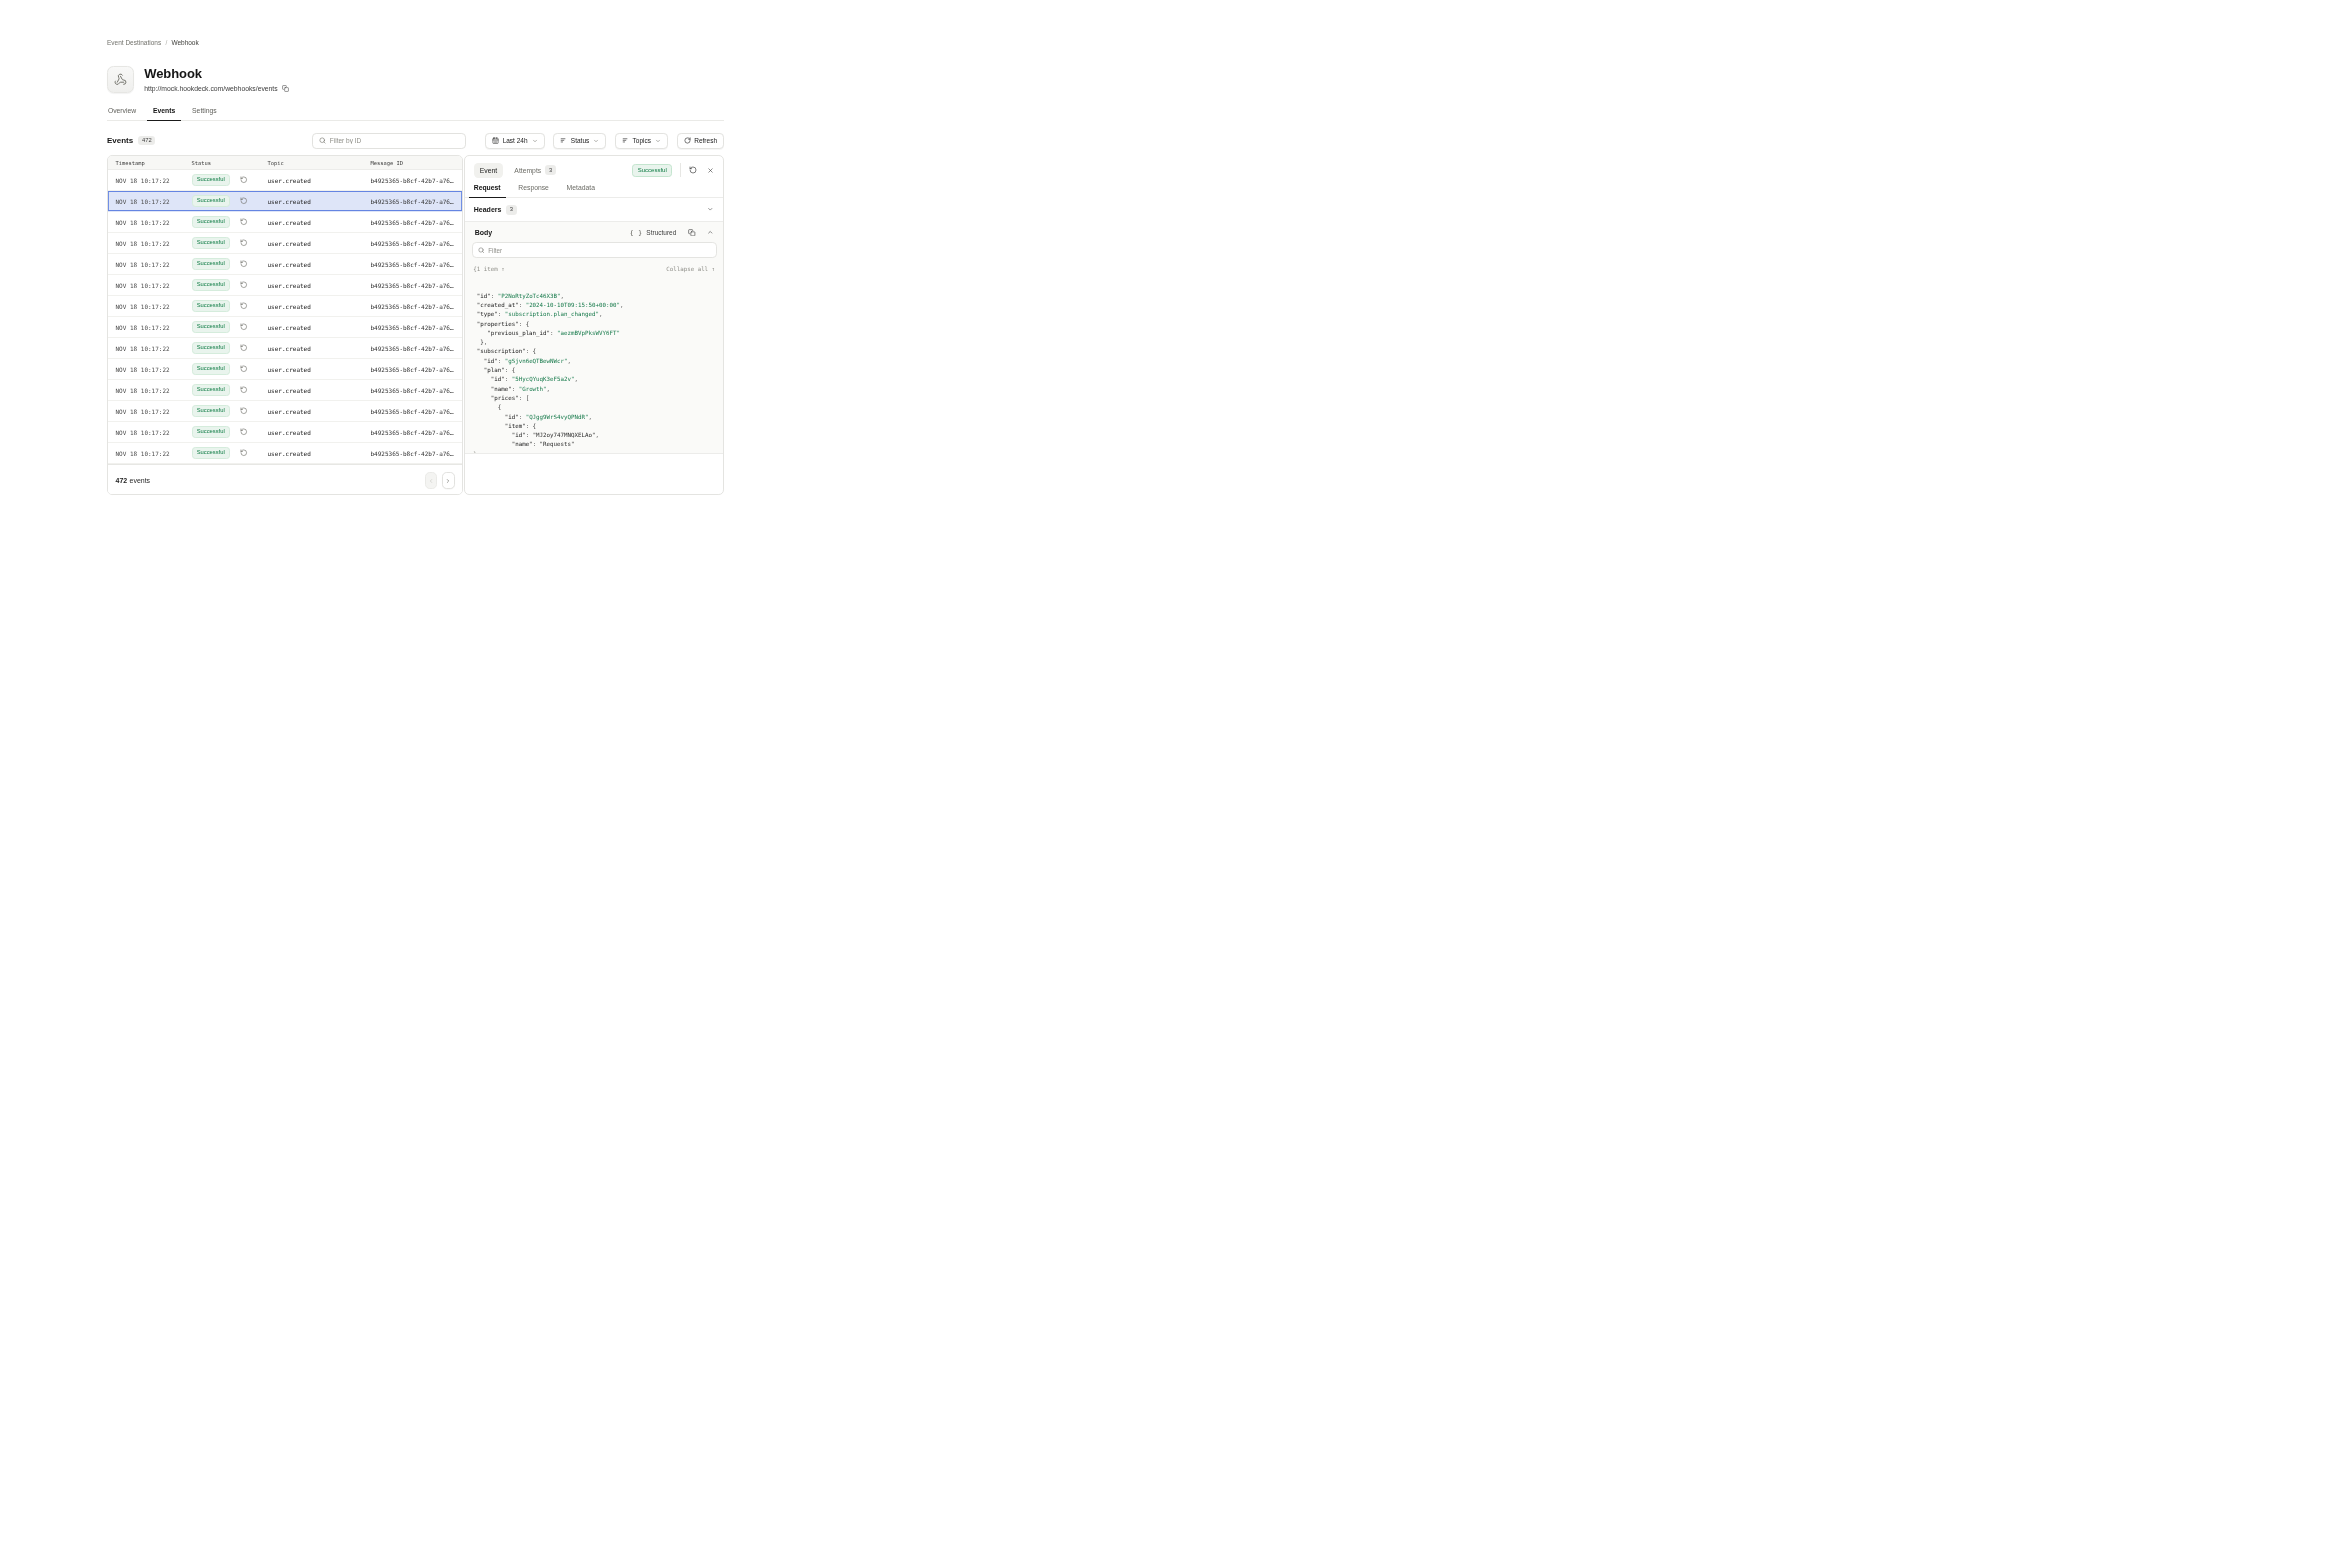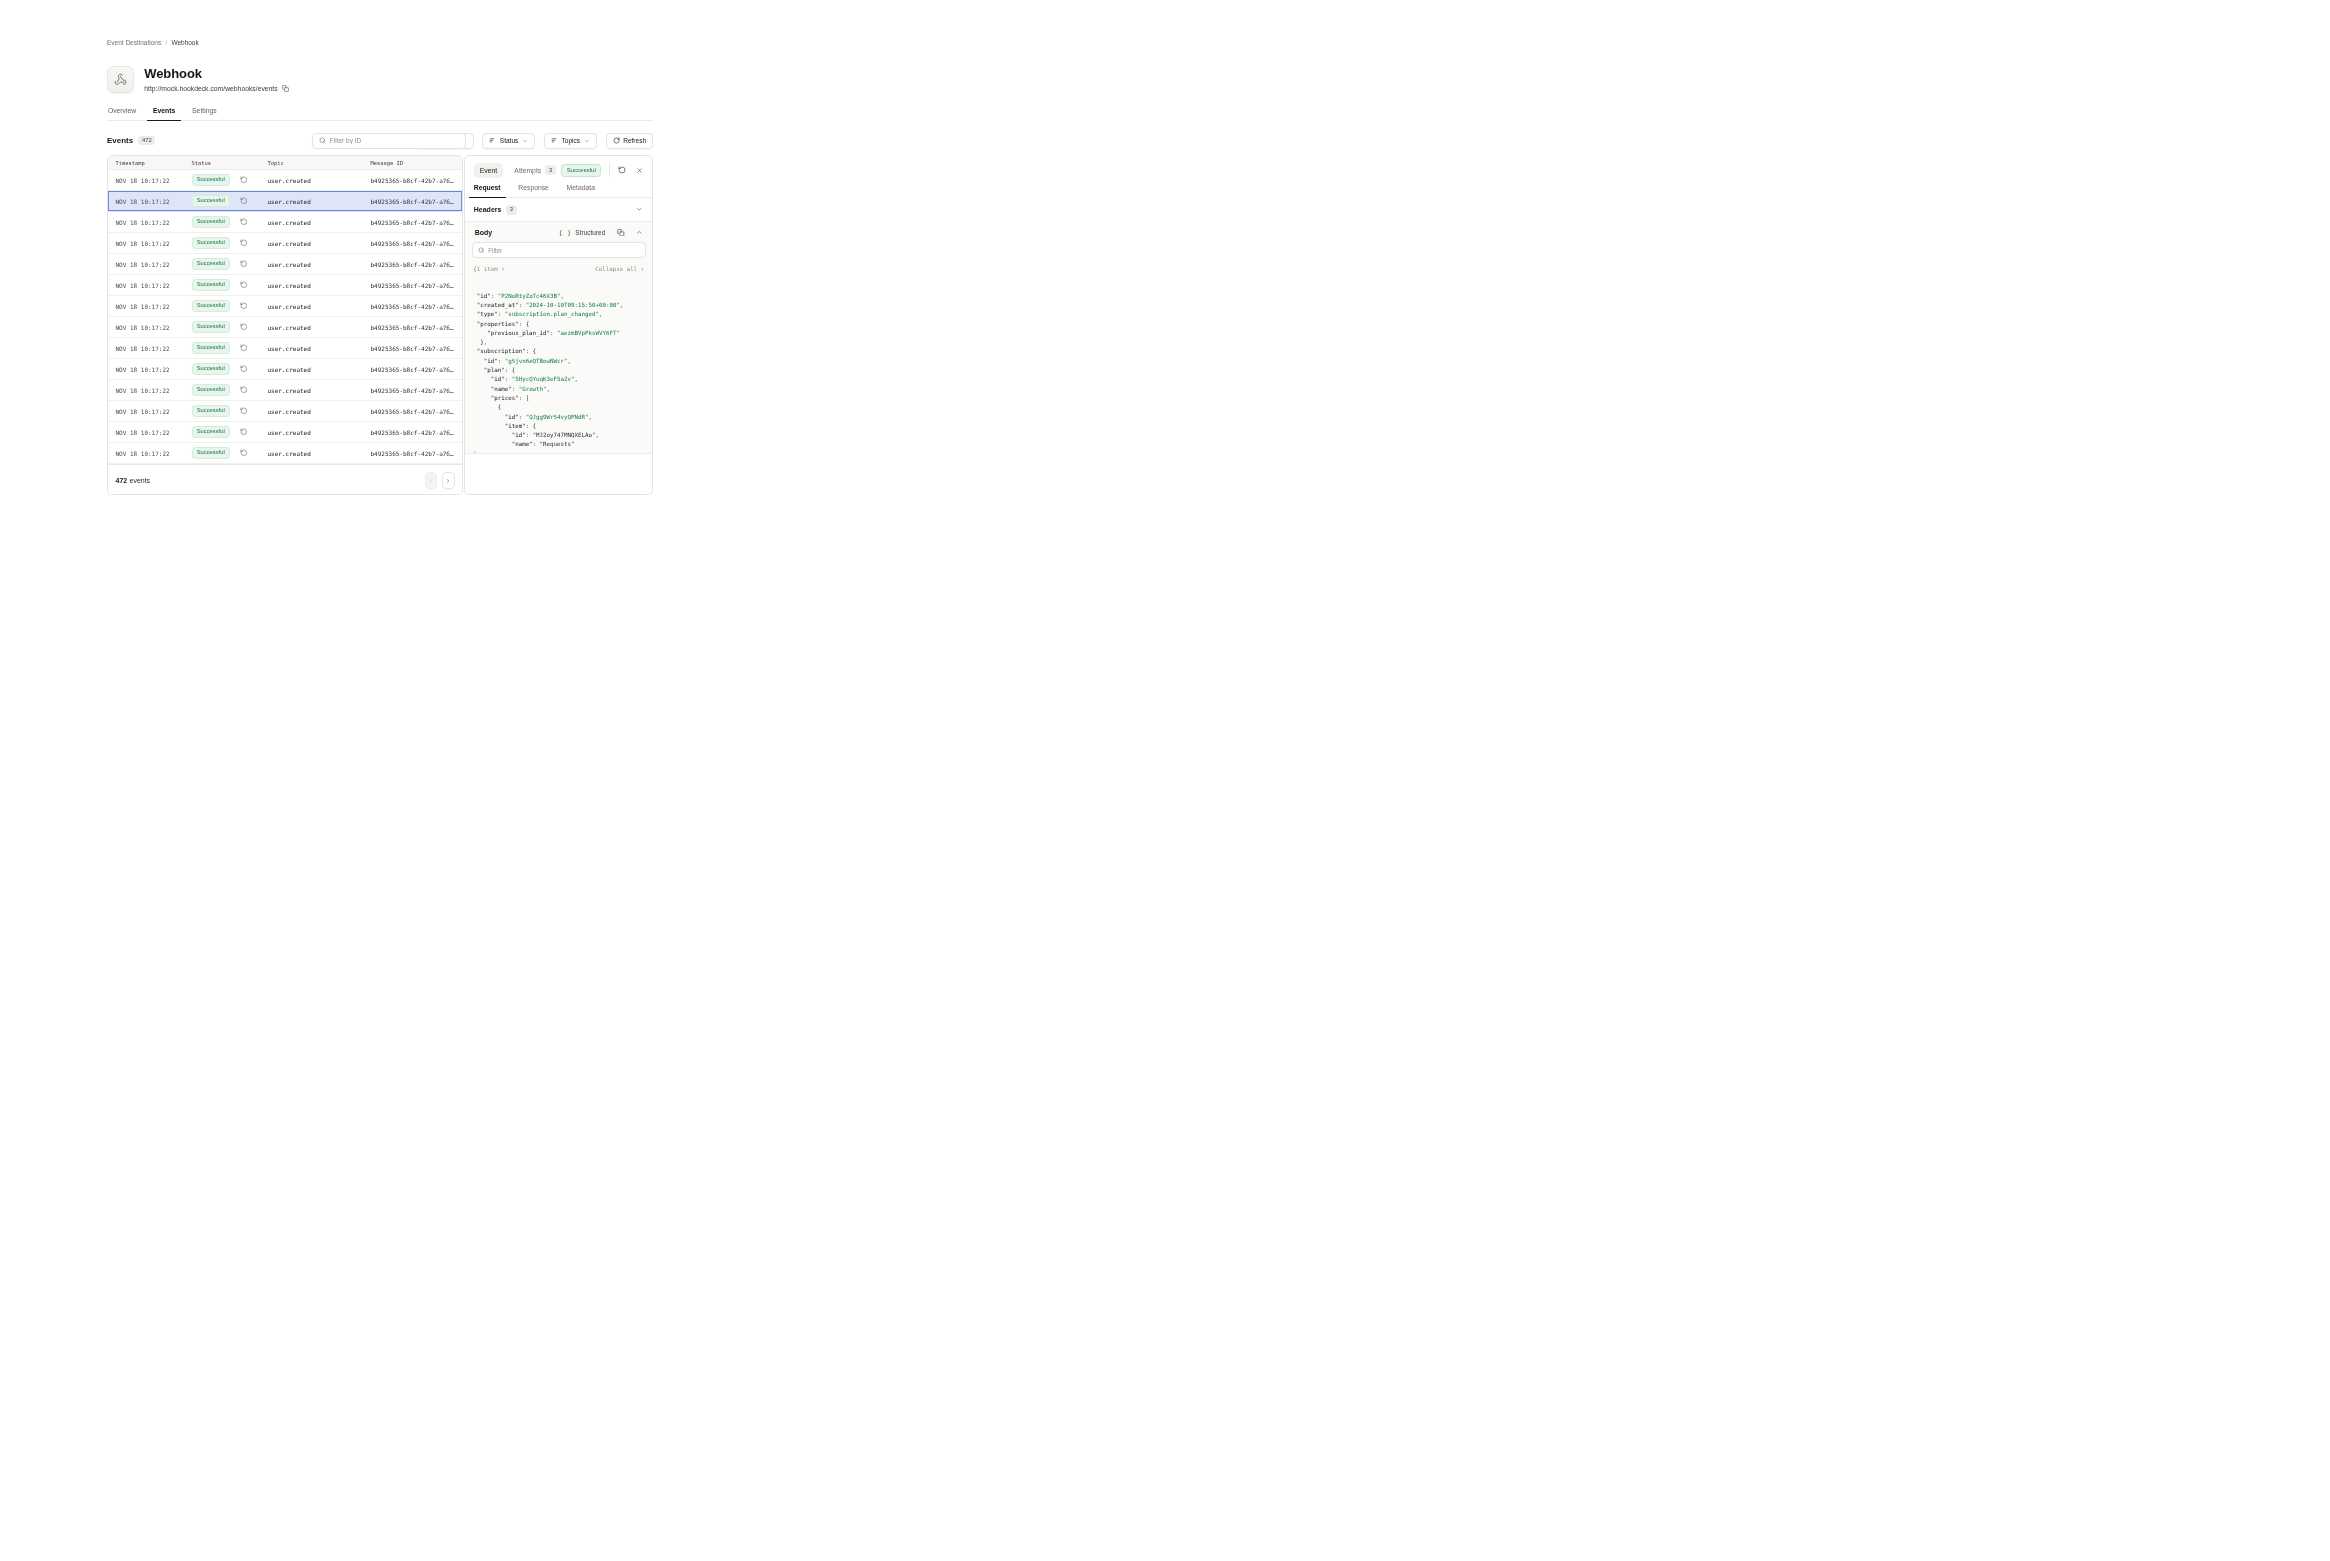--- a/index.html
+++ b/index.html
@@ -1,20 +1,20 @@
 <!DOCTYPE html>
 <html style="font-size:7.5px"><head>
 <meta charset="utf-8">
 <style>
   * { box-sizing: border-box; margin: 0; padding: 0; }
   html,body { width:805px; height:521px; background:#ffffff; overflow:hidden;
     font-family:"Liberation Sans", sans-serif; -webkit-font-smoothing:antialiased; }
   svg { display:block; }
 
-  .content { width:546px; margin:39px 12px 0 107px; }
+  .content { width:617px; margin:39px 12px 0 107px; }
 
   
   .breadcrumb { display:flex; align-items:center; gap:4.2px; font-size:6.5px; }
   .crumb-root { color:#72726c; cursor:pointer; }
   .crumb-sep  { color:#b3b3ae; }
   .crumb-cur  { color:#3e3e3a; }
 
   
   .header-block { display:flex; gap:10.3px; margin-top:19.6px; }
   .app-icon { width:27px; height:27px; flex:0 0 27px; border:0.5px solid #e6e6e3; border-radius:6.5px;

